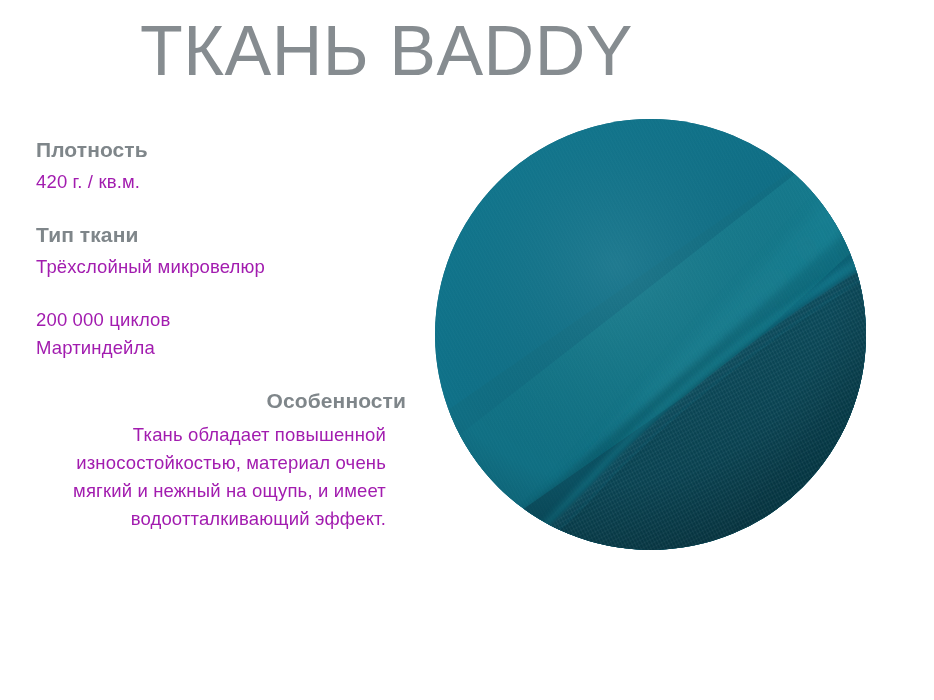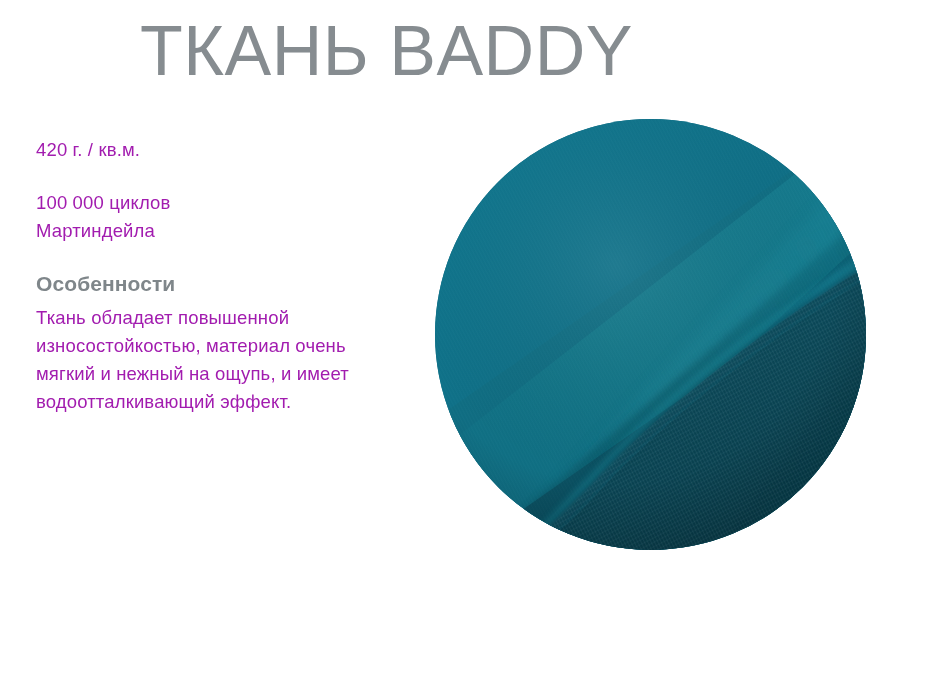--- a/index.html
+++ b/index.html
@@ -43,20 +43,21 @@
     left: 36px;
     top: 136px;
     width: 370px;
   }
 
   .spec-block {
     margin-bottom: 26px;
   }
   .spec-block:last-child {
     margin-bottom: 7px;
+    text-align: right;
   }
 
   .spec-heading {
     font-size: 21px;
     font-weight: 700;
     color: #7f868a;
     line-height: 1.32;
     letter-spacing: 0.1px;
     margin: 0 0 4px 0;
   }
@@ -100,26 +101,31 @@
 </head>
 <body>
 
 <div class="slide">
 
   <div class="title">ТКАНЬ BADDY</div>
 
   <div class="specs">
 
     <div class="spec-block">
+      <p class="spec-heading">Плотность</p>
       <p class="spec-value">420 г. / кв.м.</p>
     </div>
 
-
     <div class="spec-block">
-      <p class="spec-value">100 000 циклов
+      <p class="spec-heading">Тип ткани</p>
+      <p class="spec-value">Трёхслойный микровелюр</p>
+    </div>
+
+    <div class="spec-block">
+      <p class="spec-value">200 000 циклов
 Мартиндейла</p>
     </div>
 
     <div class="spec-block features">
       <p class="spec-heading">Особенности</p>
       <p class="spec-value">Ткань обладает повышенной износостойкостью, материал очень мягкий и нежный на ощупь, и имеет водоотталкивающий эффект.</p>
     </div>
 
   </div>
 

